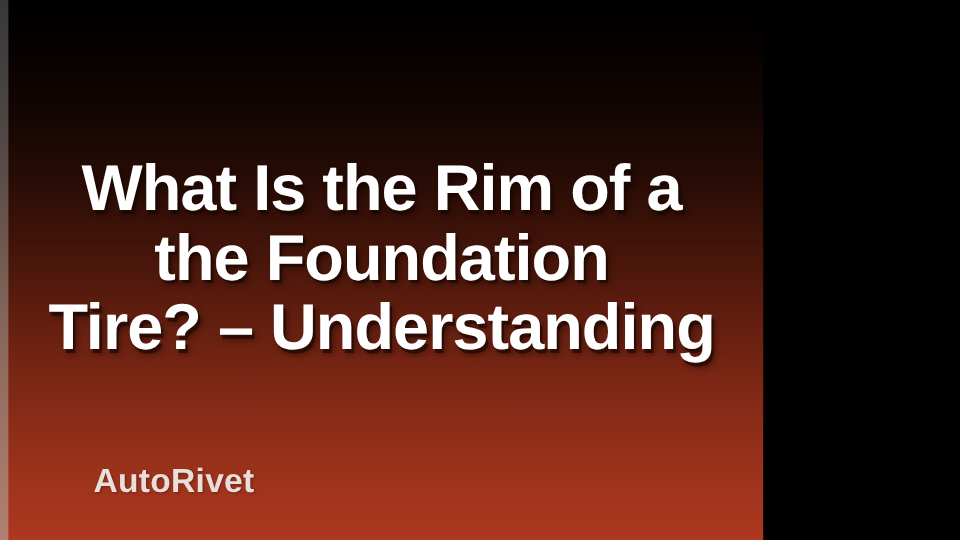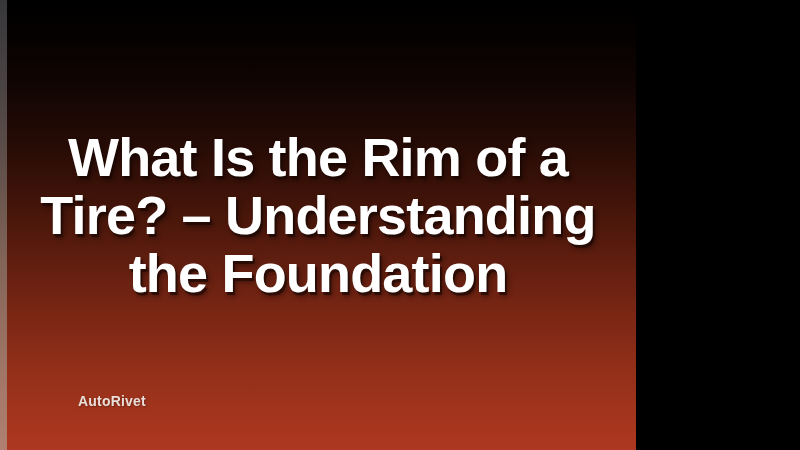--- a/index.html
+++ b/index.html
@@ -79,36 +79,36 @@
     display: block;
   }
 
   #brand {
     position: absolute;
     left: 78px;
     top: 388px;
     color: #e9ded9;
     font-family: "Liberation Sans", sans-serif;
     font-weight: 700;
-    font-size: 14px;
+    font-size: 28px;
     letter-spacing: 0.2px;
     line-height: 26px;
     text-shadow: 1px 1px 2px rgba(30, 8, 3, 0.35);
   }
 </style>
 </head>
 <body>
 
 <div id="canvas">
 
   <div id="edge-strip"></div>
 
   <div id="title-block">
     <h1 class="headline">
       <span class="ln">What Is the Rim of a</span>
+      <span class="ln">the Foundation</span>
       <span class="ln">Tire? – Understanding</span>
-      <span class="ln">the Foundation</span>
     </h1>
   </div>
 
   <div id="brand">AutoRivet</div>
 
 </div>
 
 </body></html>

